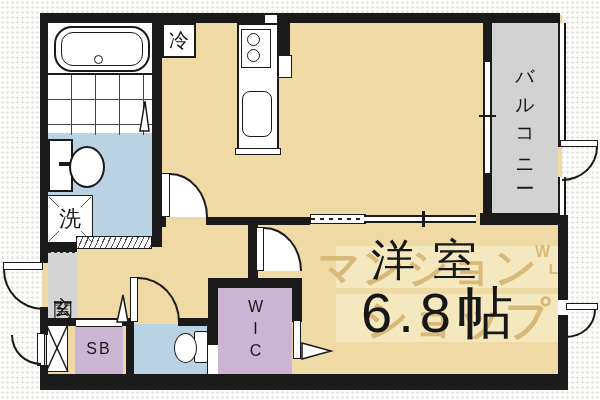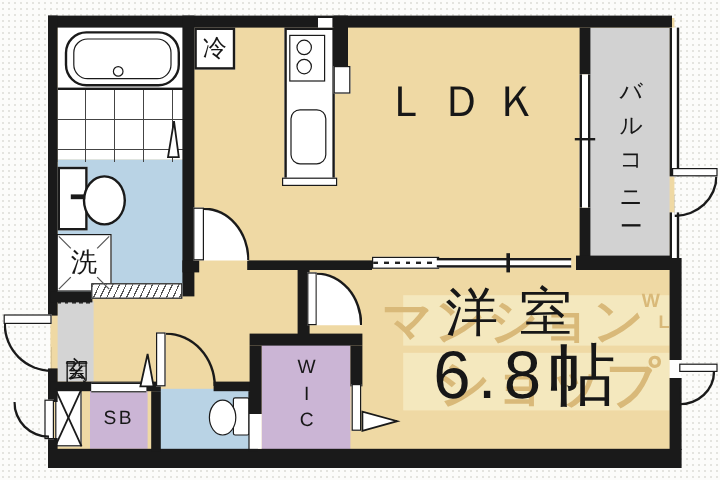--- a/index.html
+++ b/index.html
@@ -144,21 +144,20 @@
     <line x1="68" y1="324" x2="46" y2="372" stroke="#1a1a1a" stroke-width="1.5"></line>
     <polygon points="140,131 149,131 145,101" fill="#fff" stroke="#1a1a1a" stroke-width="1.5"></polygon>
     <polygon points="117,322 128,322 123,295" fill="#fff" stroke="#1a1a1a" stroke-width="1.5"></polygon>
     <polygon points="302,343 302,359 331,351" fill="#fff" stroke="#1a1a1a" stroke-width="1.5"></polygon>
     <line x1="49" y1="197" x2="59" y2="207" stroke="#555" stroke-width="1"></line>
     <line x1="91" y1="197" x2="81" y2="207" stroke="#555" stroke-width="1"></line>
     <line x1="49" y1="241" x2="59" y2="231" stroke="#555" stroke-width="1"></line>
     <line x1="91" y1="241" x2="81" y2="231" stroke="#555" stroke-width="1"></line>
   </svg>
 
-  <div class="lbl" style="left:290px;top:62px;width:180px;height:46px;font-size:36px;letter-spacing:10px;padding-left:10px">ＬＤＫ</div>
   <div class="lbl" style="left:330px;top:234px;width:170px;height:52px;font-size:44px;letter-spacing:18px;padding-left:18px">洋室</div>
   <div class="lbl" style="left:335px;top:288px;width:210px;height:52px;font-size:56px;letter-spacing:6px">6.8帖</div>
   <div class="lbl vtext" style="left:510px;top:32px;width:30px;height:178px;font-size:19px;letter-spacing:9px">バルコニー</div>
   <div class="lbl vtext" style="left:50px;top:256px;width:26px;height:60px;font-size:19px;letter-spacing:5px">玄関</div>
   <div class="lbl vtext" style="left:241px;top:292px;width:28px;height:78px;font-size:16px;letter-spacing:5px">WIC</div>
   <div class="lbl" style="left:75px;top:326px;width:48px;height:46px;font-size:16px;letter-spacing:2px">SB</div>
   <div class="lbl" style="left:162px;top:23px;width:34px;height:35px;font-size:20px">冷</div>
   <div class="lbl" style="left:47px;top:195px;width:46px;height:48px;font-size:22px">洗</div>
 
 </div>

